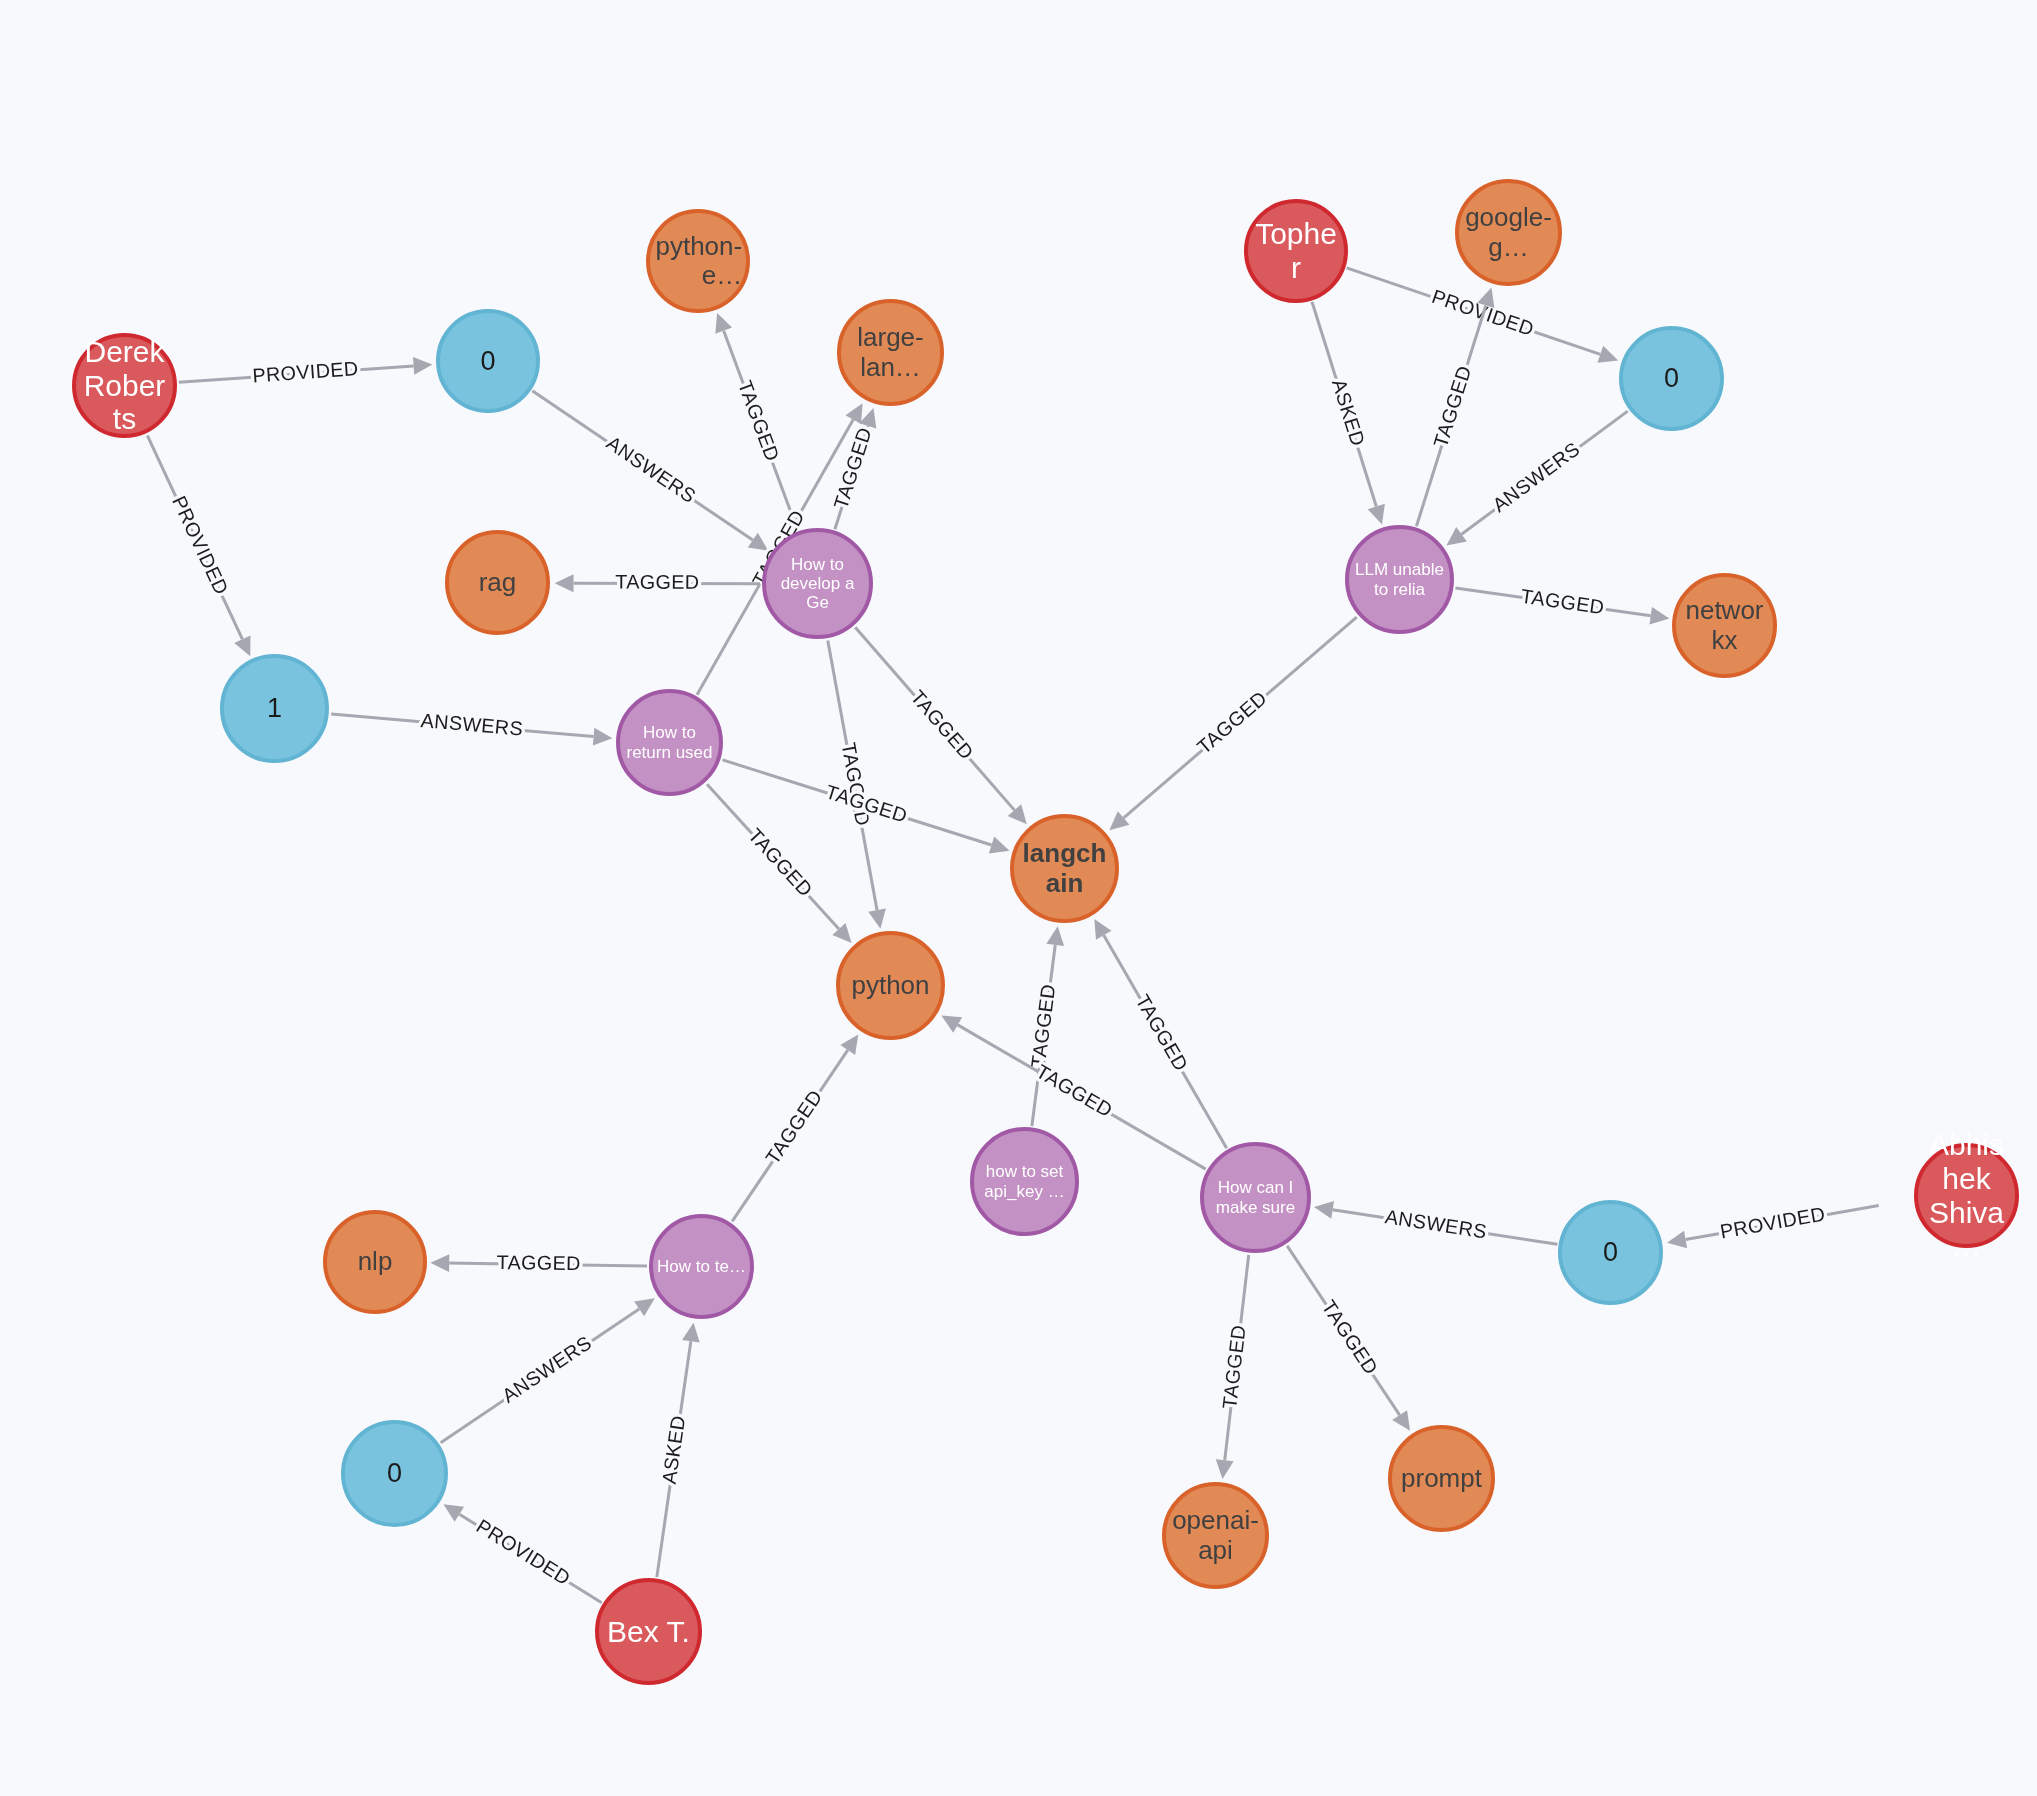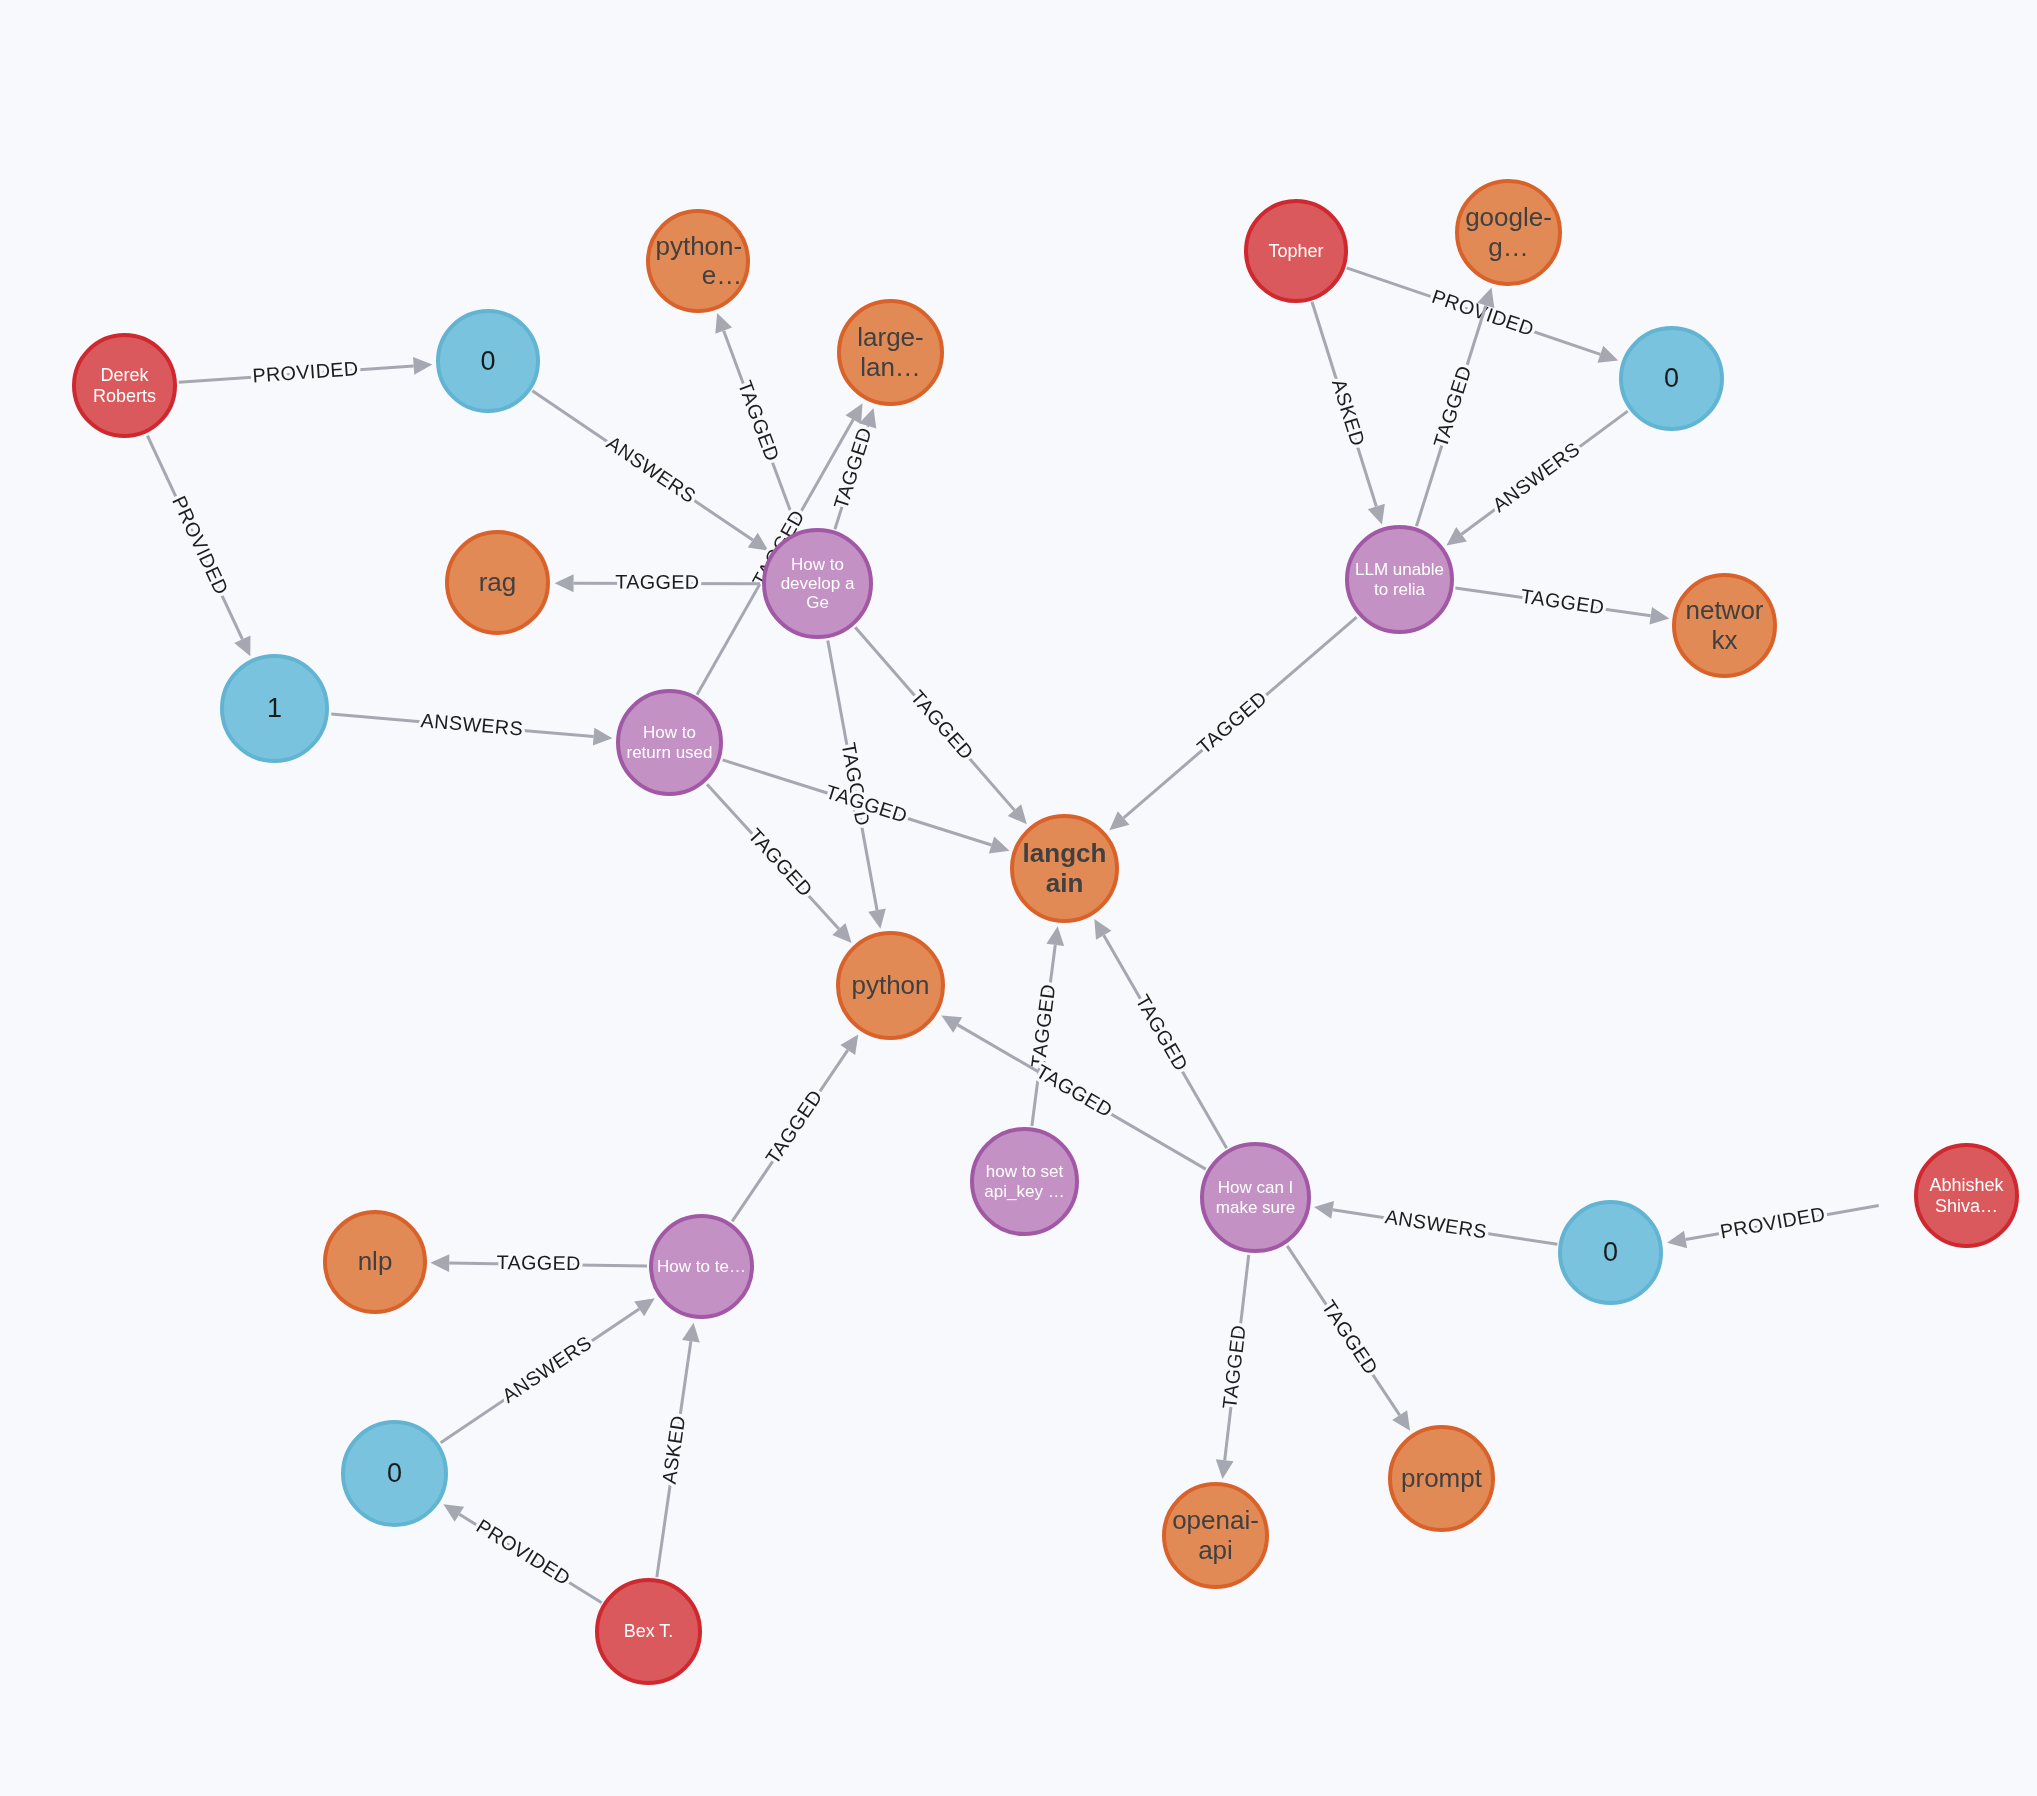--- a/index.html
+++ b/index.html
@@ -60,21 +60,21 @@
     width: 100%;
     padding: 0 3.8px;
     box-sizing: border-box;
     word-break: break-word;
     white-space: pre-line;
   }
   .node.person {
     background: #d9595c;
     border: 4.7px solid #cf282f;
     color: #ffffff;
-    font-size: 18px;
+    font-size: 30px;
   }
   .node.answer {
     background: #79c3de;
     border: 4.7px solid #62b4d3;
     color: #1b1b1b;
     font-size: 27px;
   }
   .node.tag {
     background: #e28a55;
     border: 4.7px solid #d9622a;

